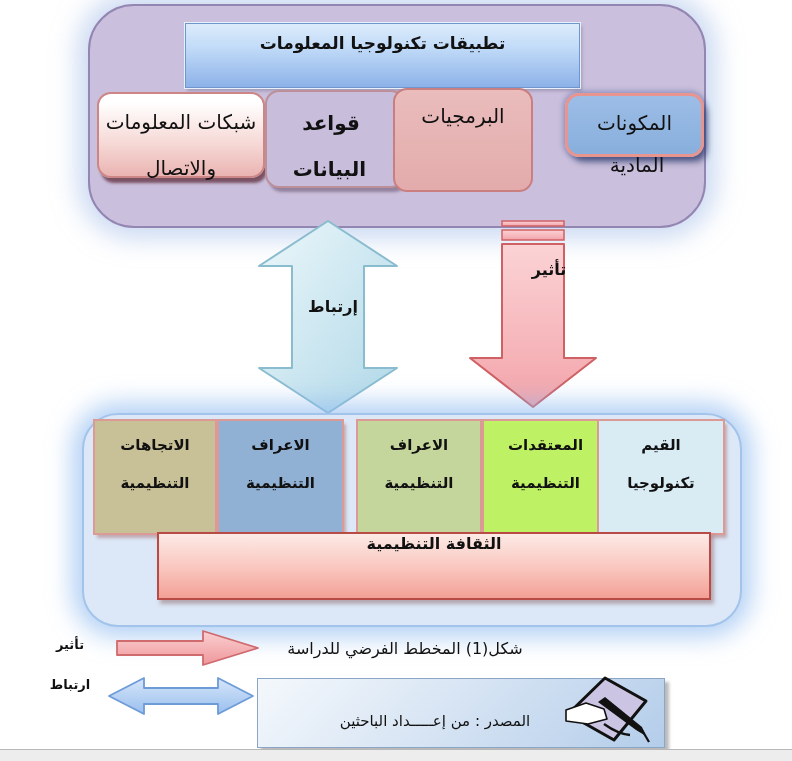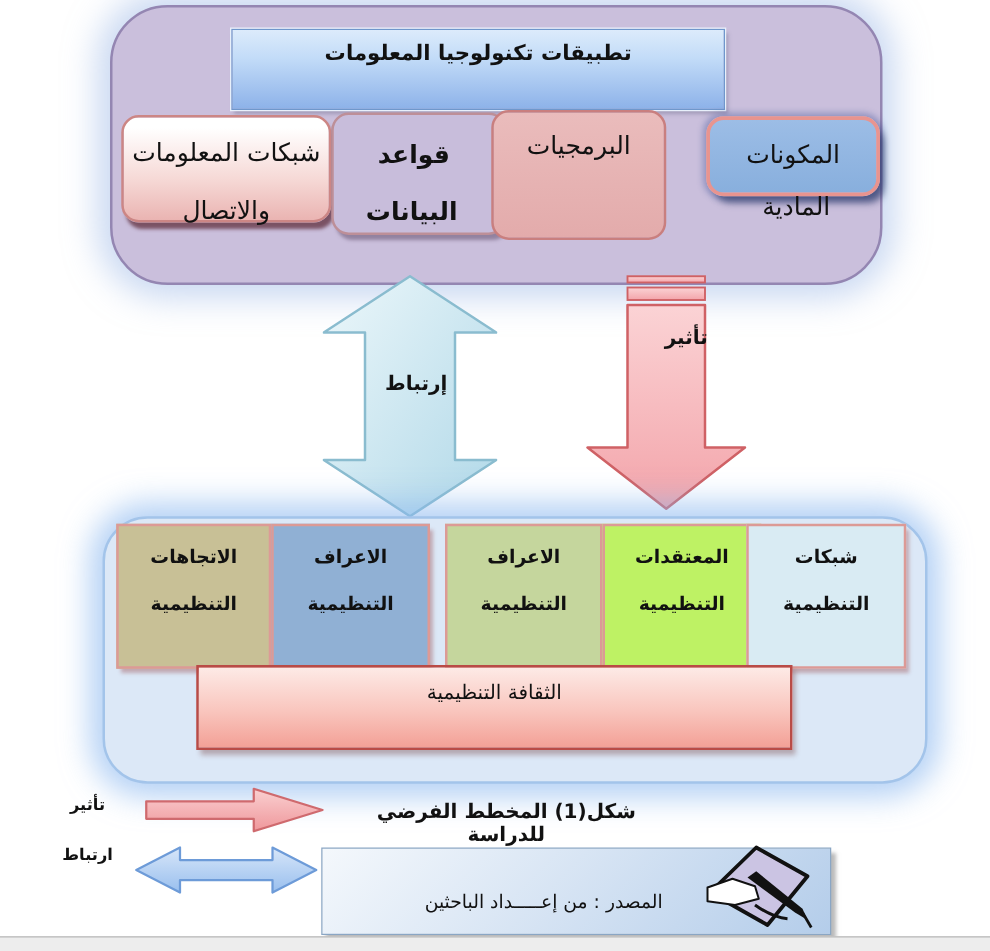--- a/index.html
+++ b/index.html
@@ -67,29 +67,29 @@
     box-shadow:3px 4px 3px -1px rgba(160,90,95,.45);
     display:flex;align-items:flex-start;justify-content:center;padding-top:6px;
   }
   .cell-text{max-width:104px;}
   .cell-attitudes{left:93px;width:124px;background:#c8c096;}
   .cell-expectations{left:217px;width:127px;background:#90b0d4;}
   .cell-norms{left:356px;width:126px;background:#c5d69d;}
   .cell-beliefs{left:482px;width:127px;background:#bef264;}
   .cell-values{left:597px;width:128px;background:#d9ebf3;}
   .culture-box{
-    left:157px;top:532px;width:477px;height:68px;box-sizing:border-box;
+    left:157px;top:532px;width:554px;height:68px;box-sizing:border-box;
     background:linear-gradient(#fdeae6 0%,#f9c5bd 55%,#f3a096 100%);
     border:2px solid #b94b46;box-shadow:3px 4px 4px rgba(120,70,70,.4);
-    font-weight:normal;font-size:16px;padding-top:10px;
+    font-weight:bold;font-size:16px;
   }
 
   
   .legend-label{font-weight:bold;font-size:13px;}
-  .caption{left:270px;top:639px;width:270px;font-weight:bold;font-size:16px;}
+  .caption{left:270px;top:639px;width:270px;font-weight:normal;font-size:16px;}
   .source-box{
     left:257px;top:678px;width:408px;height:70px;box-sizing:border-box;
     background:linear-gradient(135deg,#f4f8fc 0%,#d8e5f4 45%,#b4cdea 100%);
     border:1.5px solid #8aa6c4;box-shadow:4px 4px 3px rgba(120,120,120,.5);
   }
   .source-text{
     left:285px;top:712px;width:300px;font-weight:normal;font-size:15px;
   }
   .bottom-strip{
     left:0;top:749px;width:792px;height:12px;background:#ededed;
@@ -150,21 +150,21 @@
 <div class="abs ar culture-cell cell-expectations">
   <div class="cell-text">الاعراف التنظيمية</div>
 </div>
 <div class="abs ar culture-cell cell-norms">
   <div class="cell-text">الاعراف التنظيمية</div>
 </div>
 <div class="abs ar culture-cell cell-beliefs">
   <div class="cell-text">المعتقدات التنظيمية</div>
 </div>
 <div class="abs ar culture-cell cell-values">
-  <div class="cell-text">شبكات التنظيمية</div>
+  <div class="cell-text">القيم تكنولوجيا</div>
 </div>
 
 <div class="abs ar culture-box">
   <span>الثقافة التنظيمية</span>
 </div>
 
 <div class="abs ar legend-label" style="left:40px;top:637px;width:60px;">تأثير</div>
 <svg class="abs" style="left:115px;top:628px;" width="146" height="40">
   <defs>
     <linearGradient id="gPinkH" x1="0" y1="0" x2="0" y2="1">

